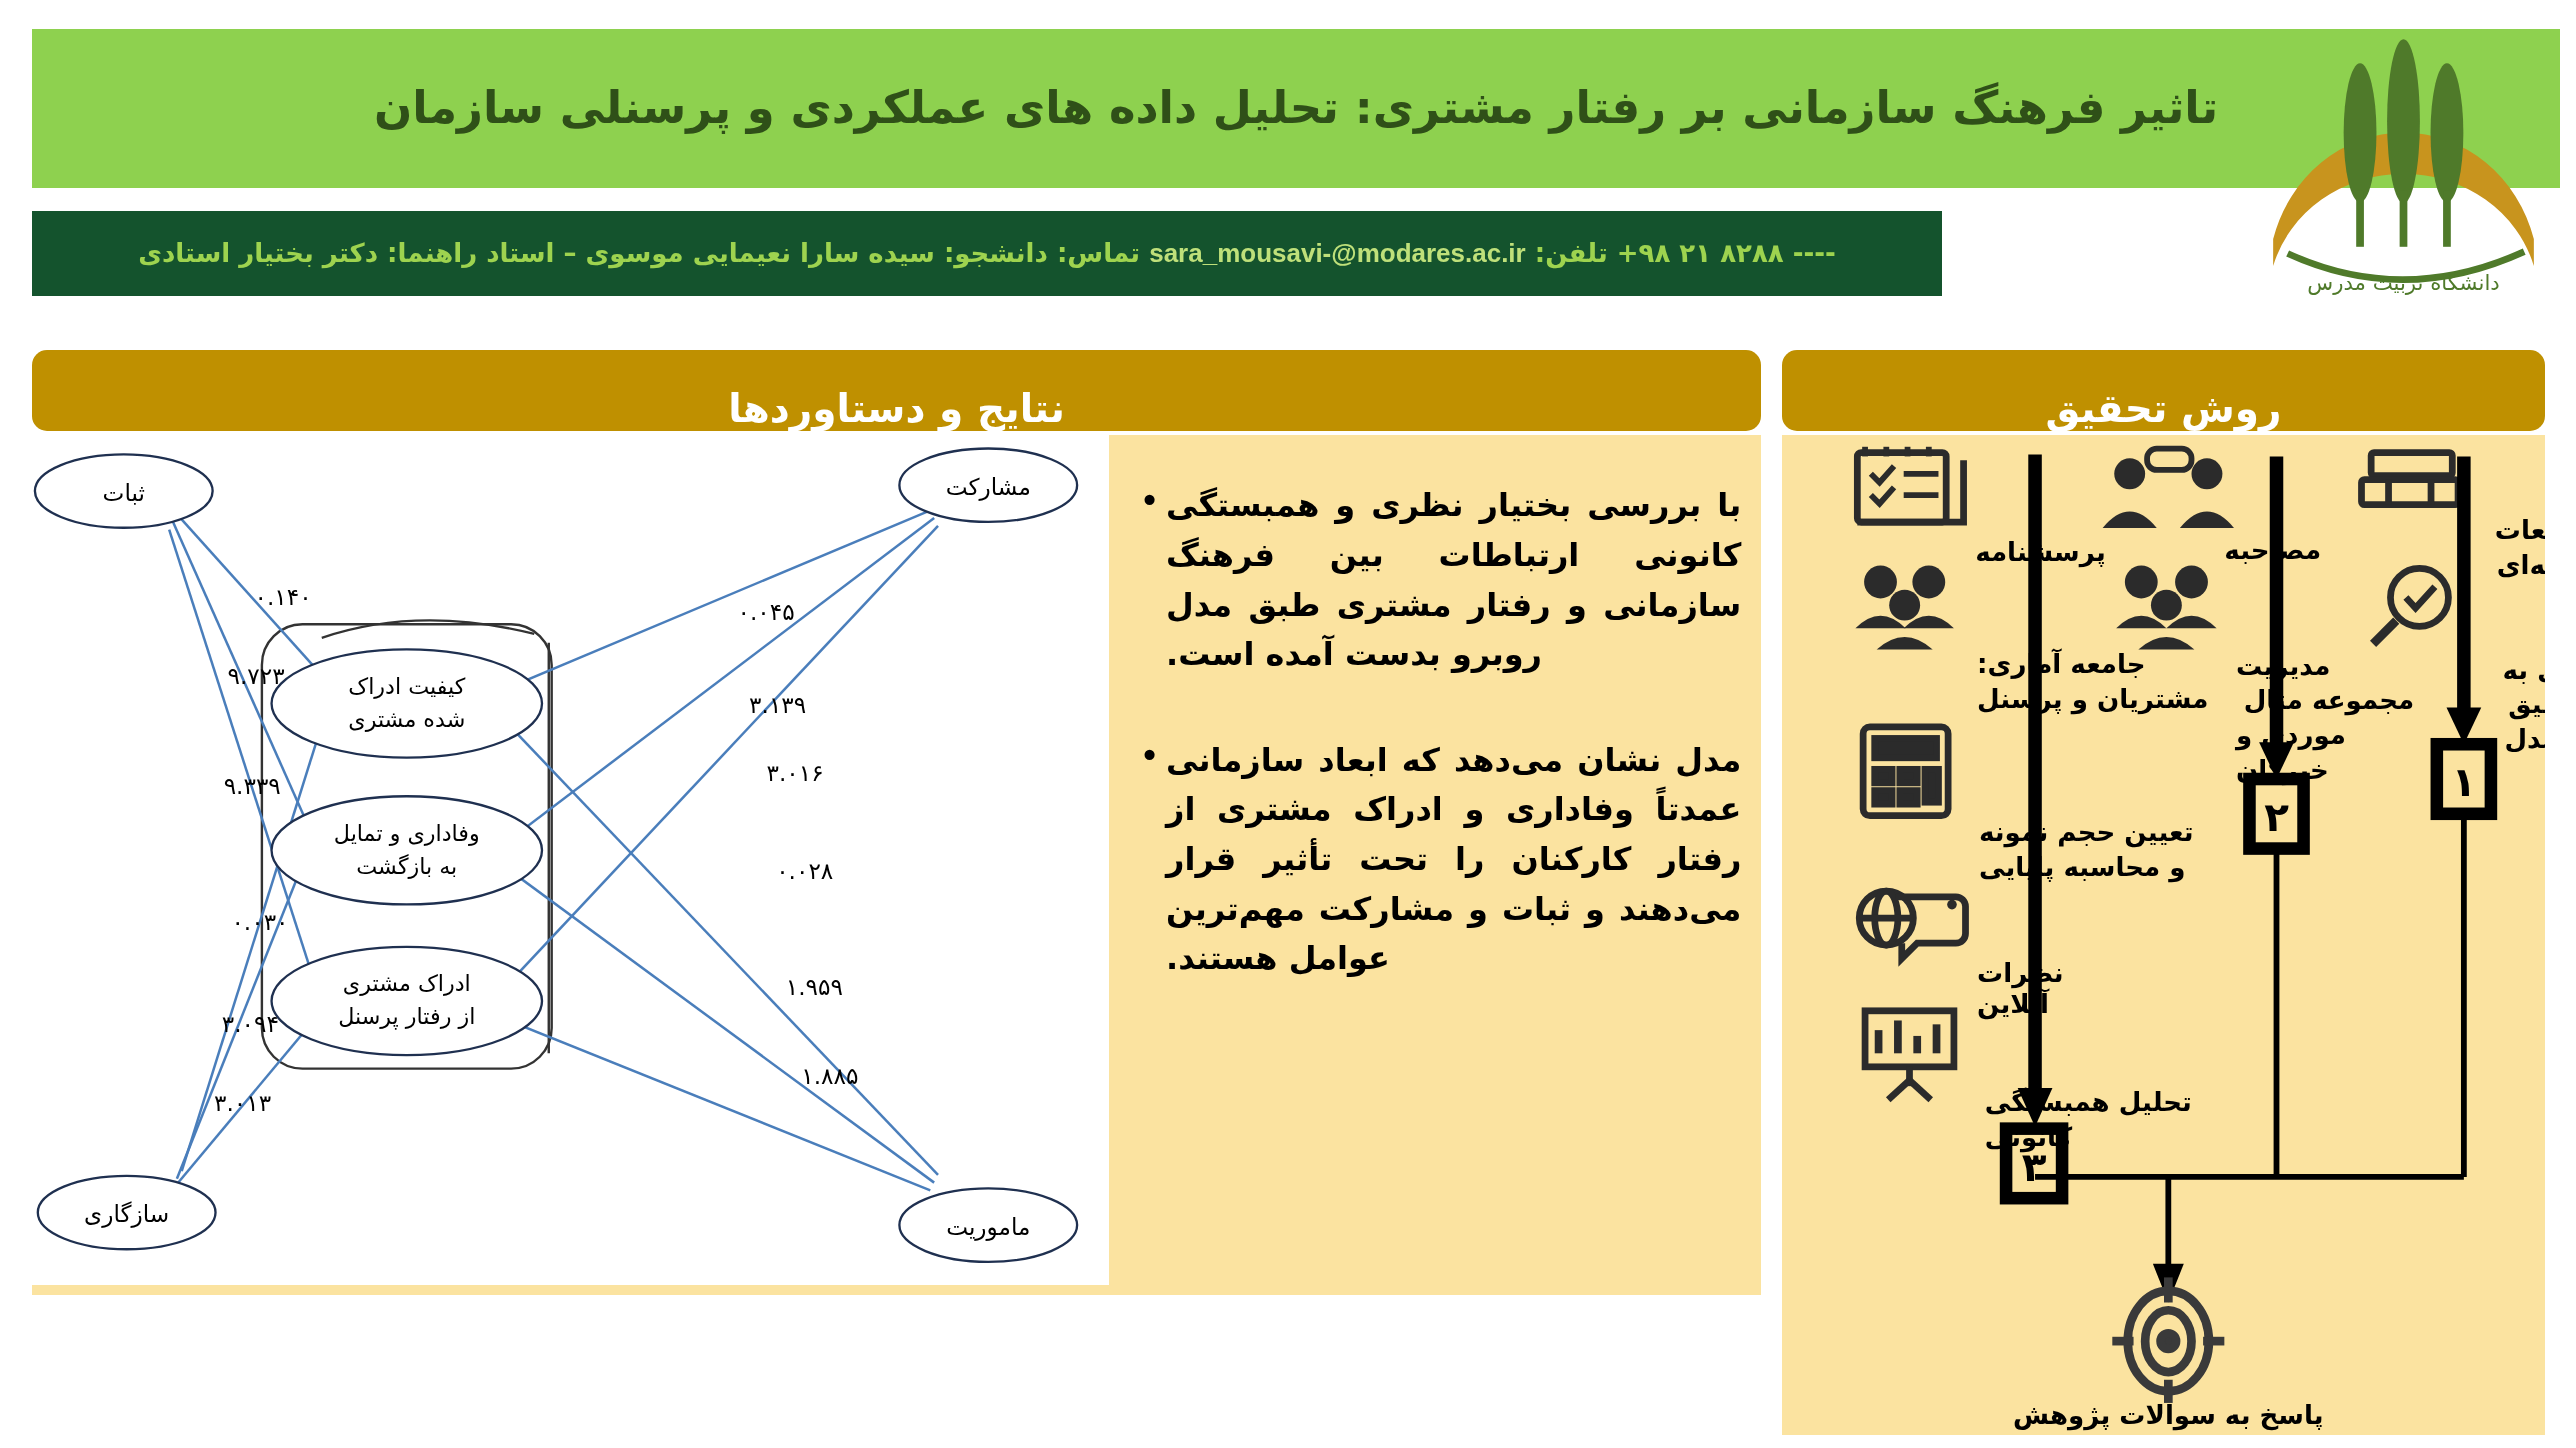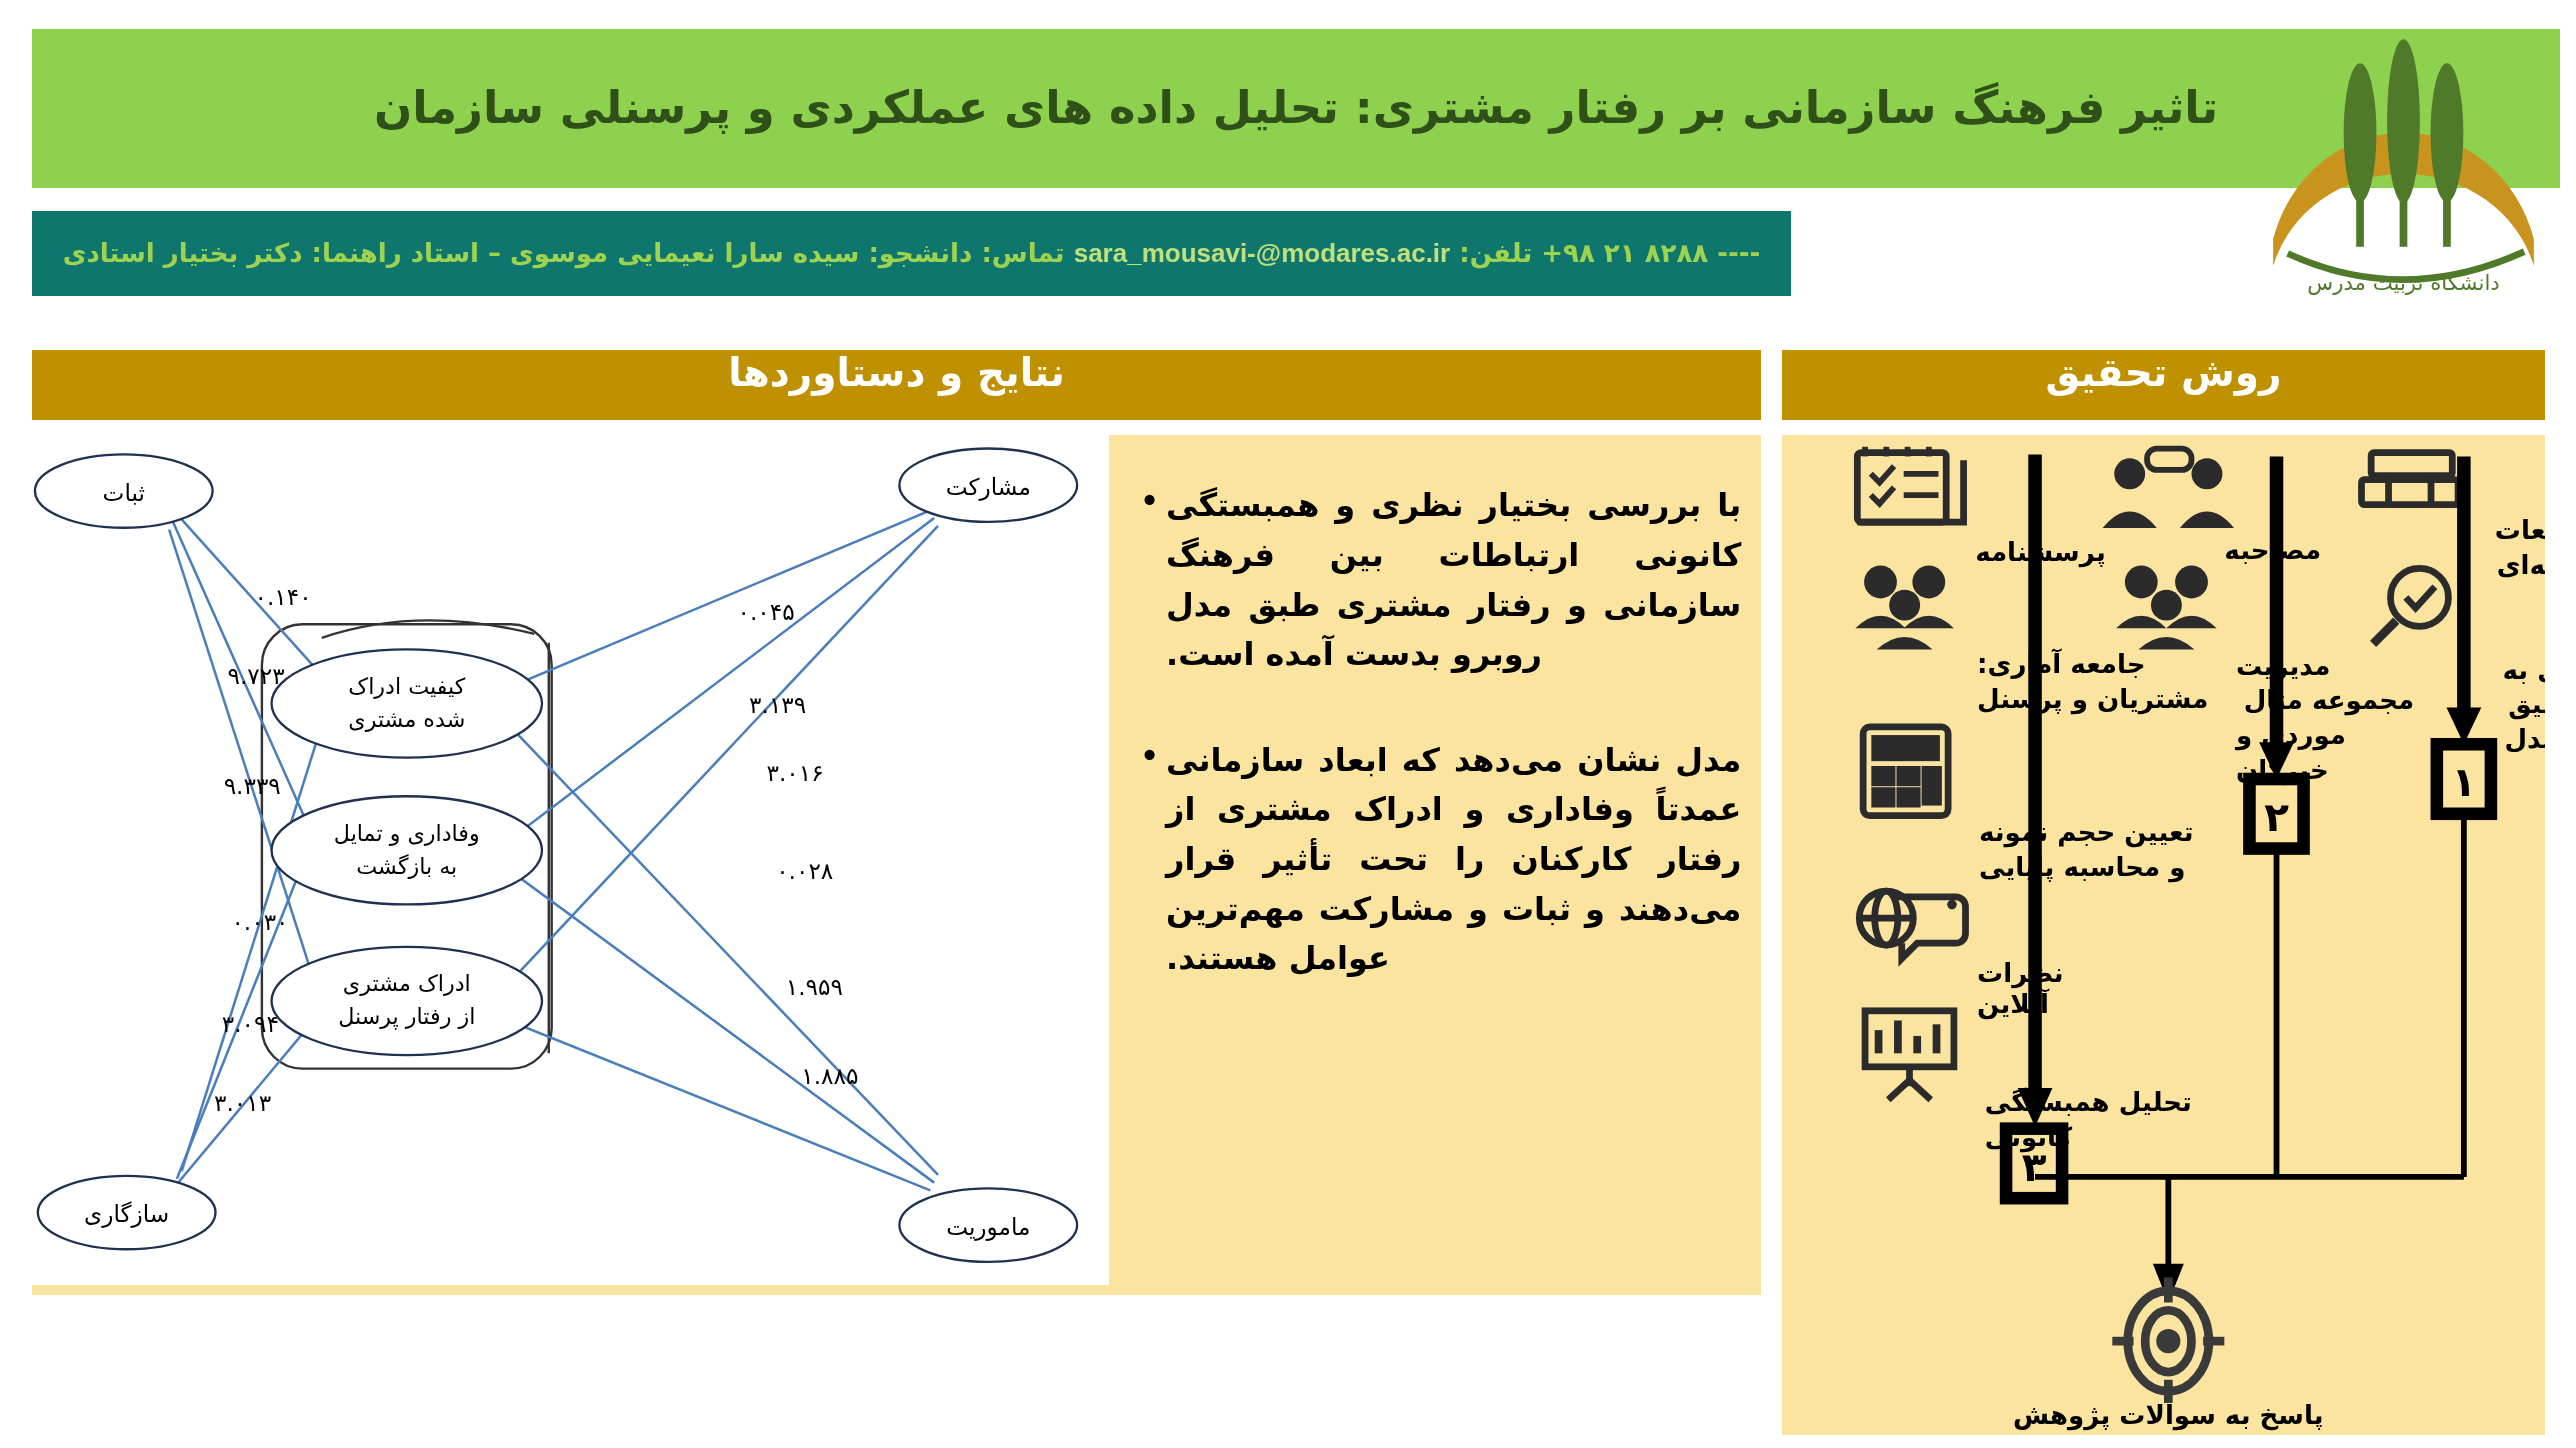--- a/index.html
+++ b/index.html
@@ -12,38 +12,38 @@
   .title-band {
     position:absolute; left:32px; top:29px; width:2528px; height:159px;
     background:#8ed14f; display:flex; align-items:center; justify-content:center;
     padding:0 39px;
   }
   .title-band .t {
     color:#2f5018; font-weight:bold; font-size:45px; line-height:1.22;
     text-align:center; direction:rtl;
   }
   .author-band {
-    position:absolute; left:32px; top:211px; width:1759px; height:85px;
-    background:#0f766e; display:flex; align-items:center; justify-content:center;
+    position:absolute; left:32px; top:211px; width:1910px; height:85px;
+    background:#14532d; display:flex; align-items:center; justify-content:center;
     padding:8px 29px;
   }
   .author-band .a {
     color:#9ed34f; font-size:26px; font-weight:bold; direction:rtl; text-align:center;
     white-space:nowrap;
   }
   .author-band .email { color:#bfe07a; font-family:"Liberation Sans",sans-serif; }
 
   
   .logo { position:absolute; right:13.5px; top:17.4px; width:319px; height:280px; }
   .logo svg { width:100%; height:100%; display:block; }
 
   
   .sec-head {
-    position:absolute; background:#bf9000; height:70px;
-    display:flex; align-items:flex-start; justify-content:center;
+    position:absolute; background:#bf9000; height:81px;
+    display:flex; align-items:flex-end; justify-content:center;border-radius:15px;
   }
   .sec-head span { color:#fff; font-weight:bold; font-size:39px; direction:rtl; }
   #head-results { left:32px; top:350px; width:1729px; }
   #head-method  { left:1782px; top:350px; width:763px; }
 
   
   #results-panel {
     position:absolute; left:32px; top:435px; width:1729px; height:860px;
     background:#fbe3a0;
   }

